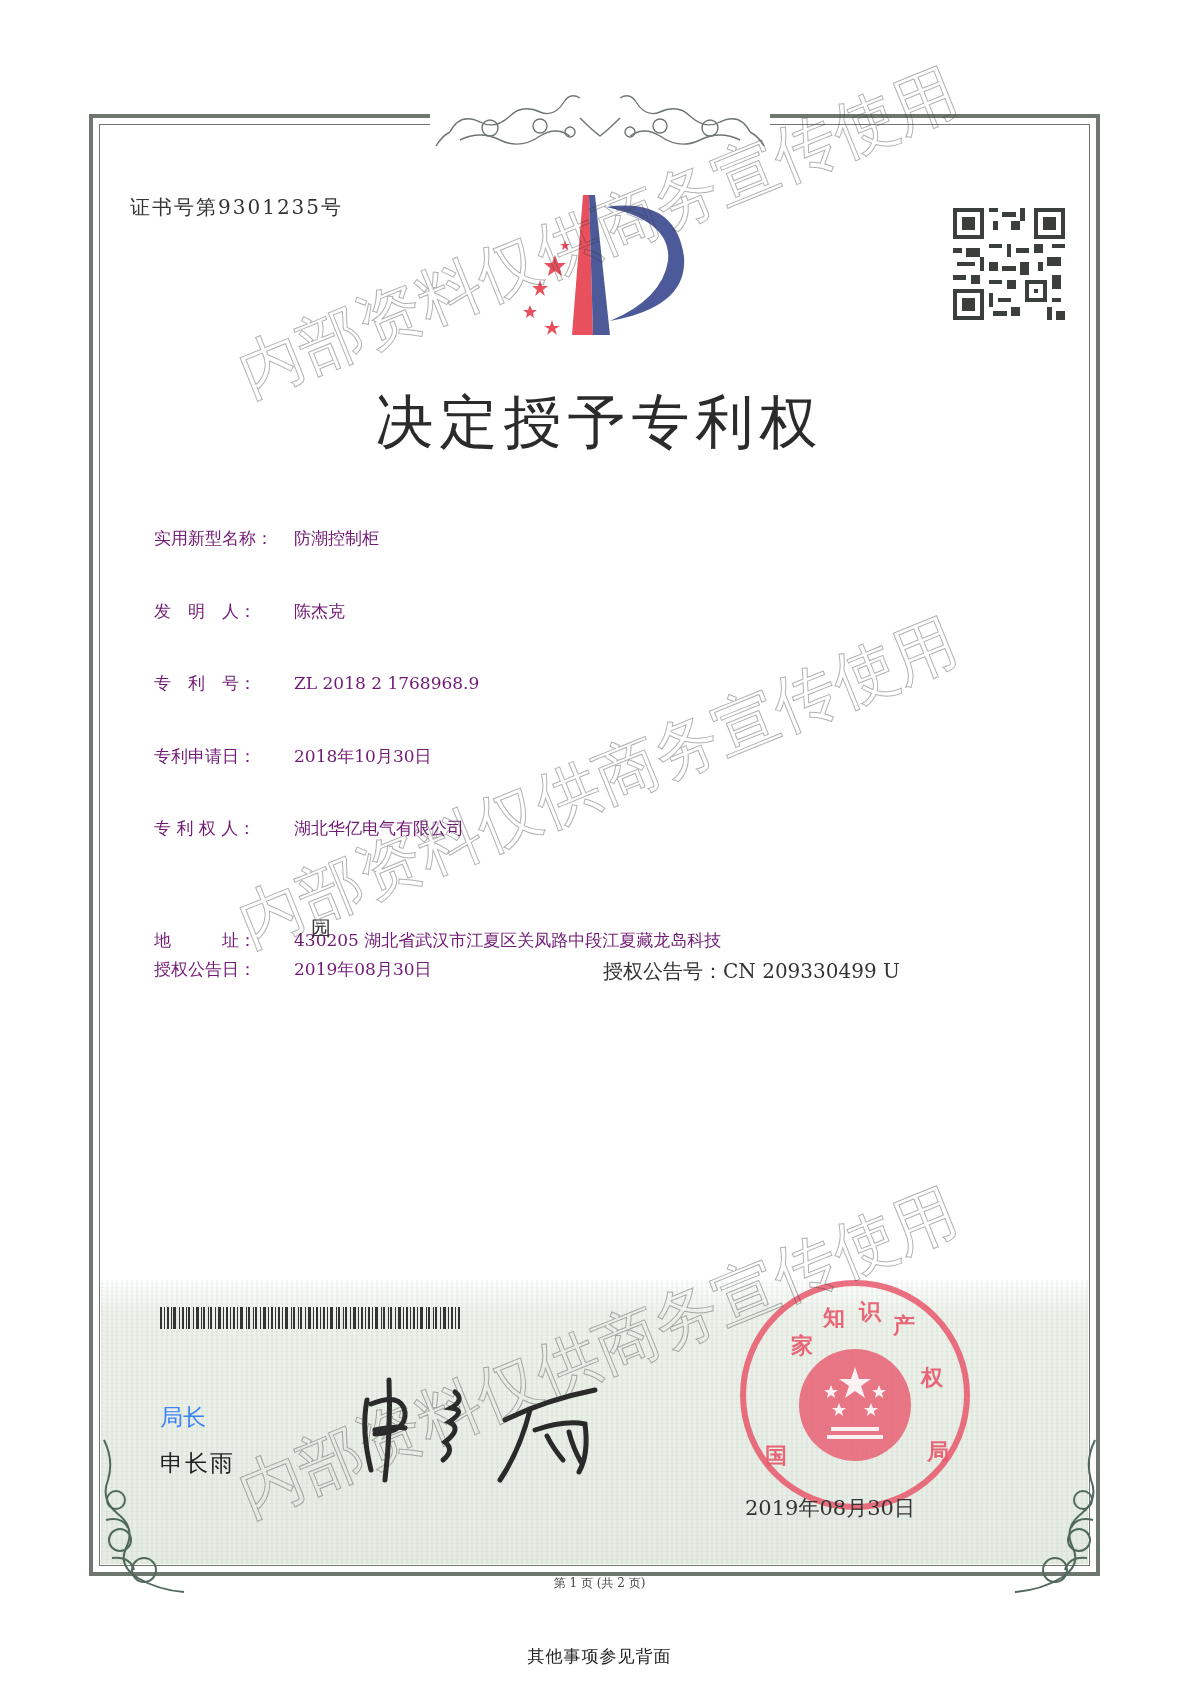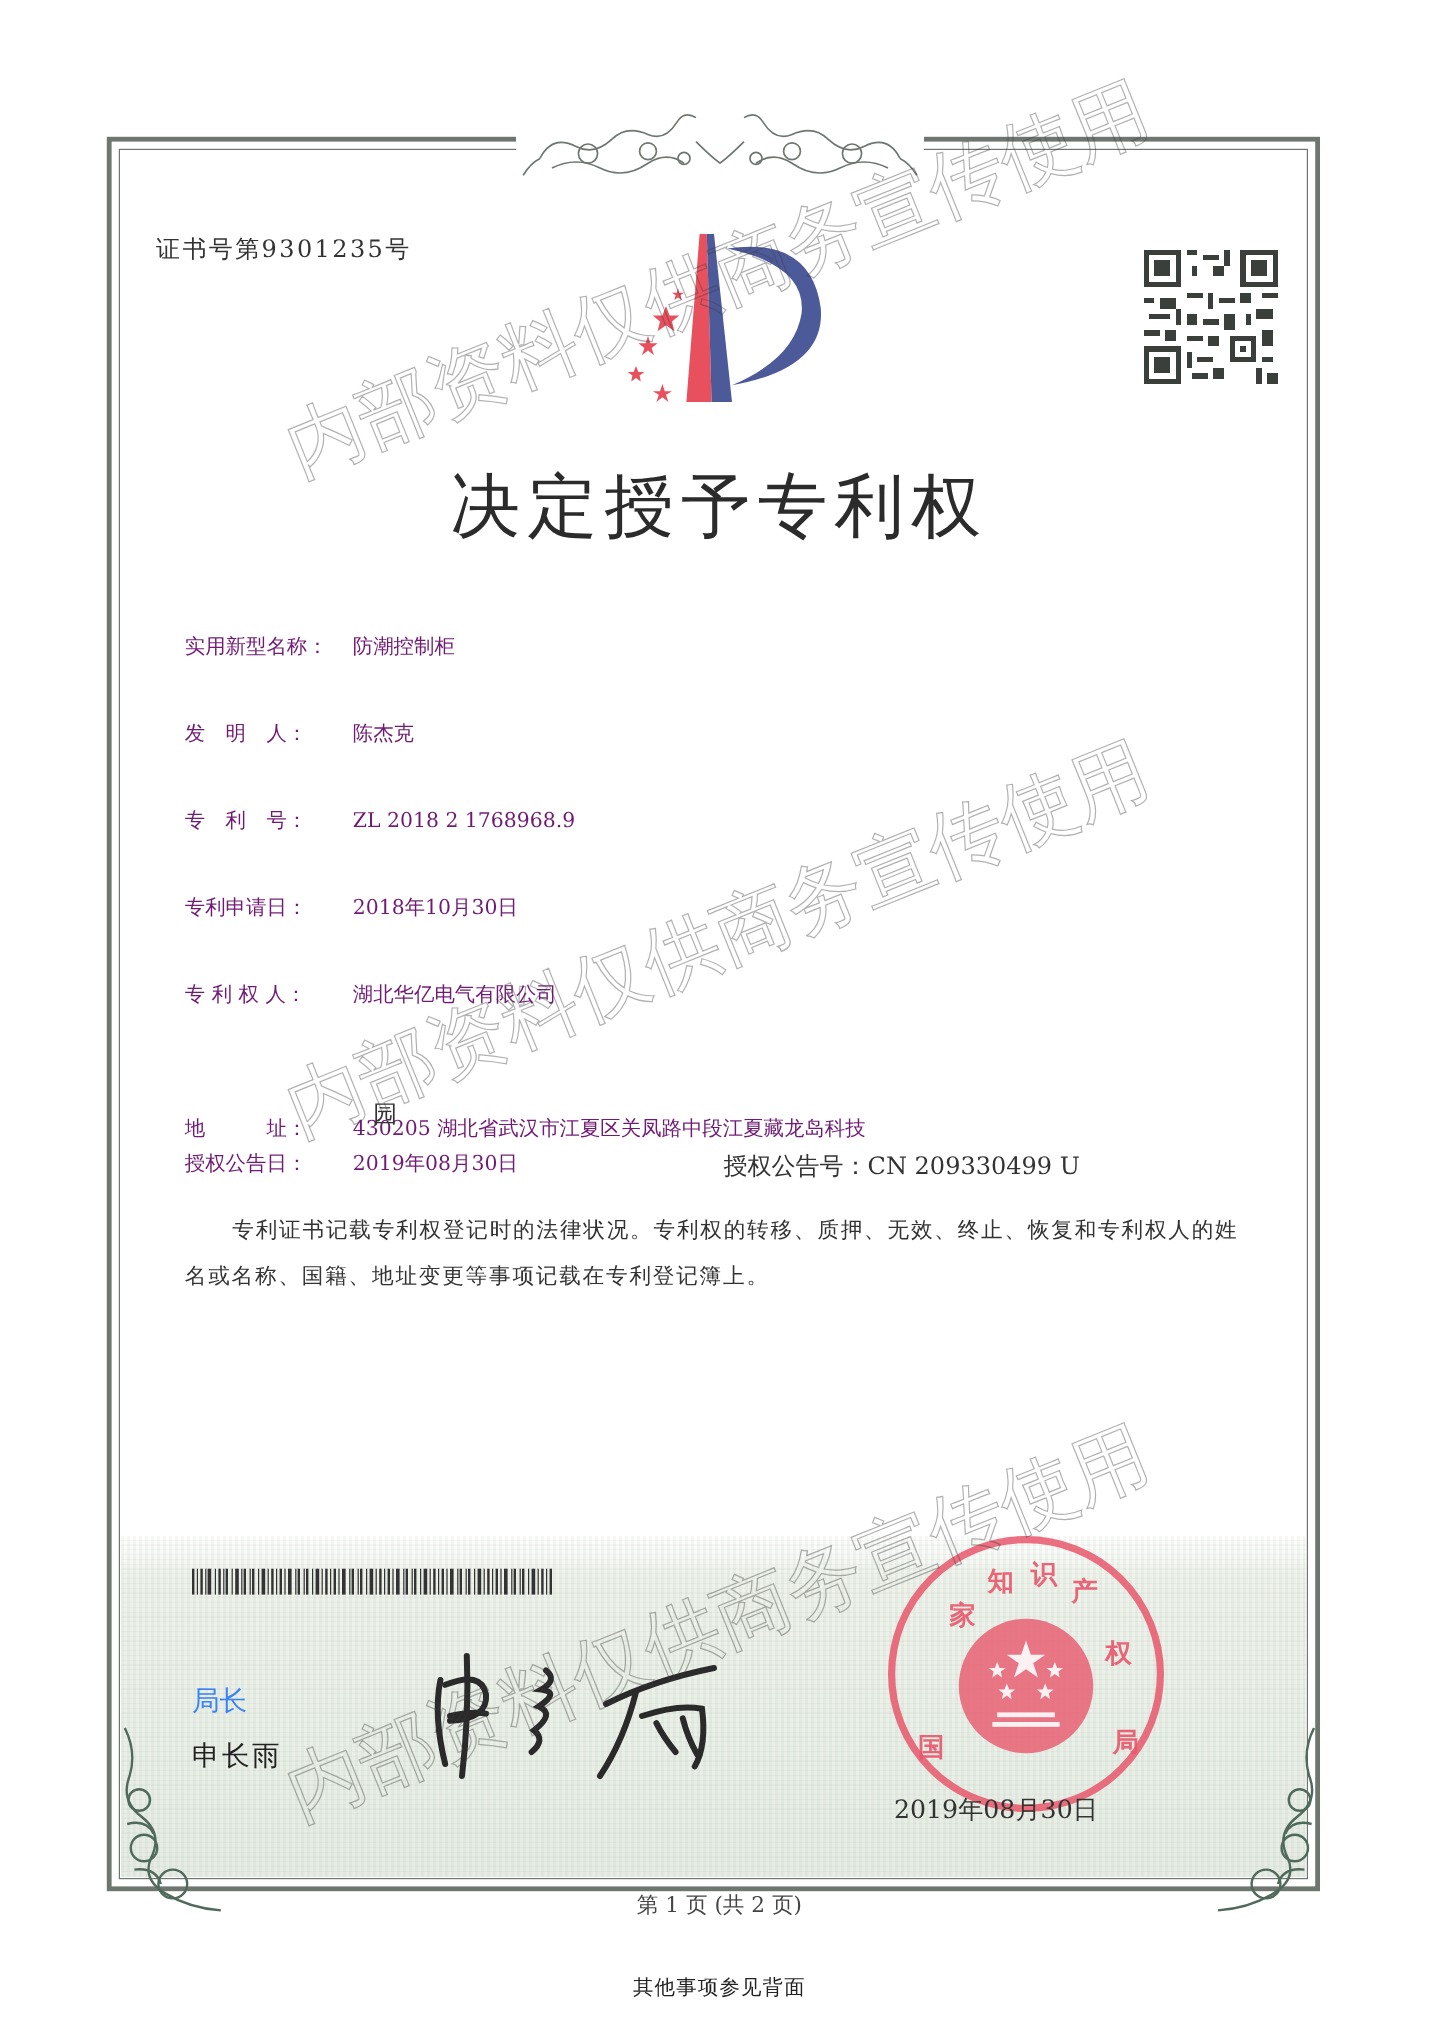--- a/index.html
+++ b/index.html
@@ -54,21 +54,21 @@
   }
   .body-text p { margin:0; text-indent:2.2em; }
 
   .barcode { position:absolute; left:160px; top:1307px; width:300px; height:22px; }
   .director-title { position:absolute; left:160px; top:1402px; font-size:23px; color:#3b82f6; font-family:"DejaVu Sans","Liberation Sans",sans-serif; }
   .director-name { position:absolute; left:160px; top:1448px; font-size:23px; color:#222; font-family:"DejaVu Sans","Liberation Sans",sans-serif; letter-spacing:2px;text-align:center; }
   .signature { position:absolute; left:355px; top:1370px; width:260px; height:120px; }
   .seal { position:absolute; left:735px; top:1275px; width:240px; height:240px; }
   .seal-date { position:absolute; left:745px; top:1494px; font-size:21px; color:#333; }
 
-  .page-no { position:absolute; left:0; width:1199px; top:1575px; text-align:center; font-size:18px; color:#444; }
+  .page-no { position:absolute; left:0; width:1199px; top:1575px; text-align:center; font-size:12px; color:#444; }
   .footer-note { position:absolute; left:0; width:1199px; top:1645px; text-align:center; font-size:17px; color:#222; letter-spacing:1px; }
 
   .watermark {
     position:absolute; font-family:"DejaVu Sans","Liberation Sans",sans-serif;
     font-size:64px; color:rgba(90,90,90,0.55); white-space:nowrap;
     transform-origin:left bottom; transform:rotate(-22deg);
     -webkit-text-stroke:1px rgba(60,60,60,0.4); color:transparent;
     pointer-events:none;
   }
 </style>
@@ -206,21 +206,20 @@
 </div>
 <div class="addr-second">园</div>
 <div class="field" style="top:958px;">
   <span class="label">授权公告日：</span><span class="value">2019年08月30日</span>
 </div>
 <div class="pub-no">
   <span>授权公告号：</span><span>CN 209330499 U</span>
 </div>
 
 <div class="body-text" style="top:1007px;">
-  <p>专利证书记载专利权登记时的法律状况。专利权的转移、质押、无效、终止、恢复和专利权人的姓名或名称、国籍、地址变更等事项记载在专利登记簿上。</p>
 </div>
 
 <svg class="barcode" viewBox="0 0 300 22" preserveAspectRatio="none">
   <g fill="#333">
     <rect x="0" width="2" height="22"></rect>
       <rect x="4" width="1" height="22"></rect>
       <rect x="7" width="2" height="22"></rect>
       <rect x="11" width="1" height="22"></rect>
       <rect x="13" width="3" height="22"></rect>
     <rect x="19" width="1" height="22"></rect>

